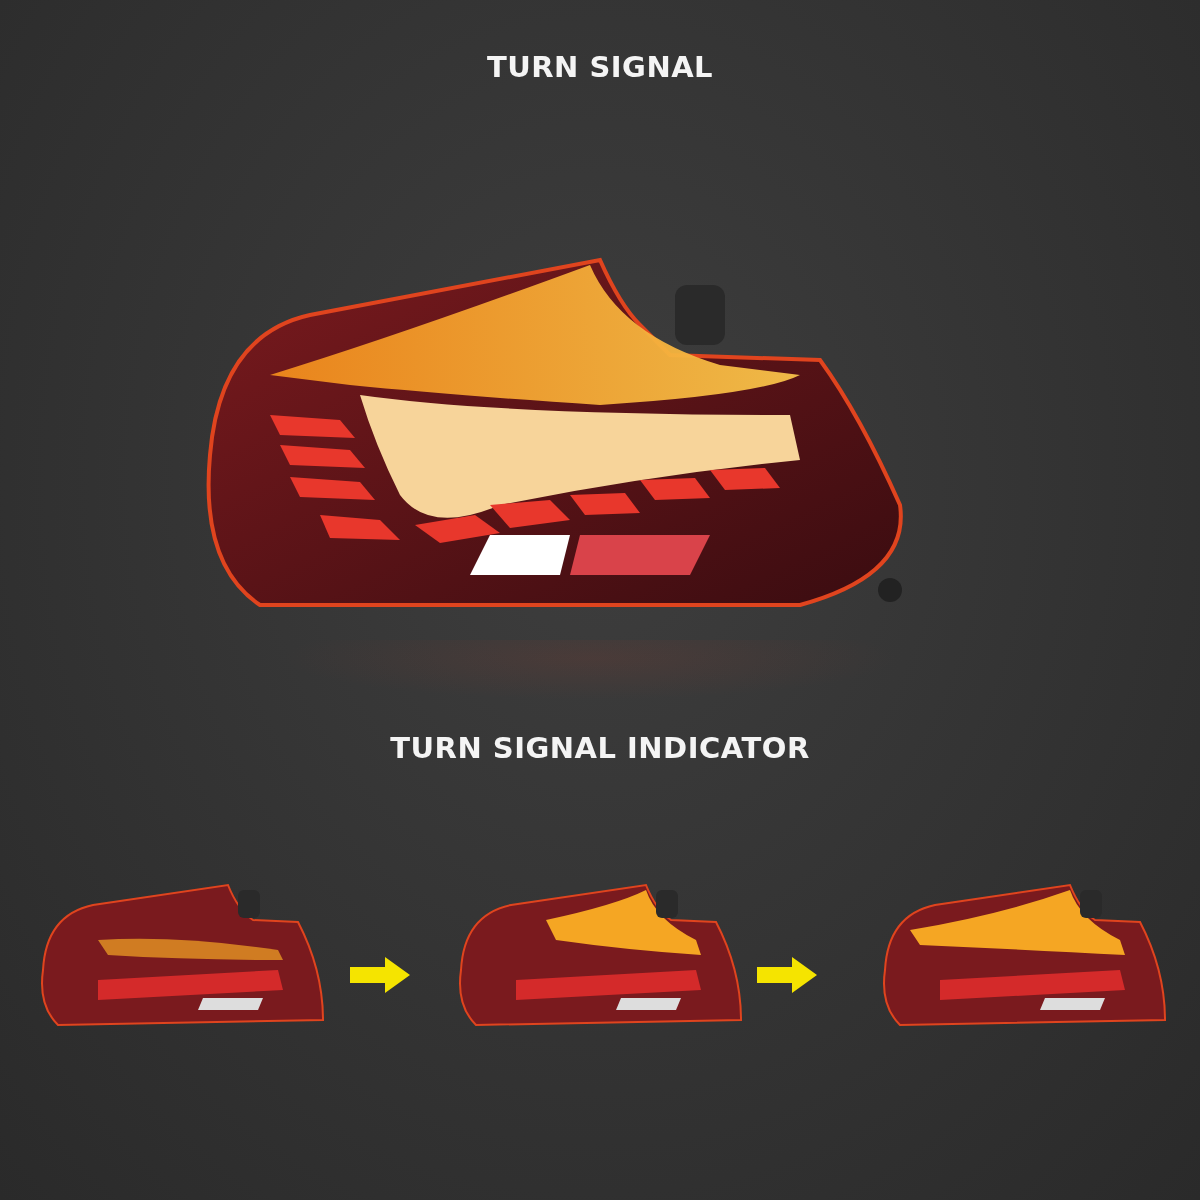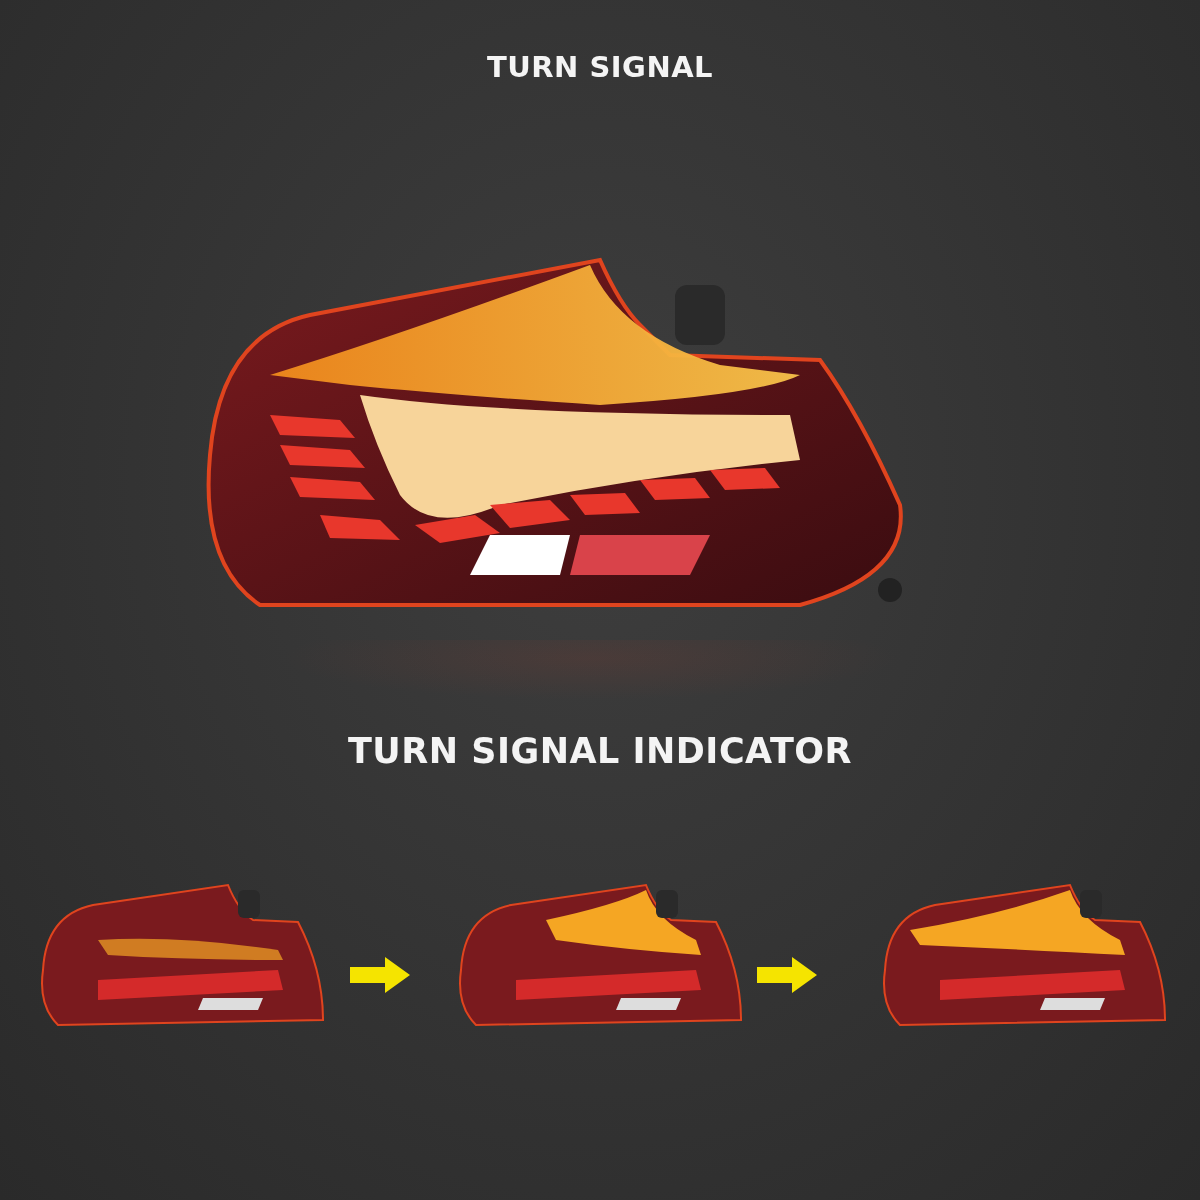--- a/index.html
+++ b/index.html
@@ -7,21 +7,21 @@
     width: 1200px; height: 1200px; overflow: hidden;
     background: radial-gradient(ellipse at 50% 40%, #3e3e3e 0%, #333333 55%, #2a2a2a 100%);
     font-family: "DejaVu Sans", sans-serif;
     position: relative;
   }
   .heading {
     position: absolute; left: 0; width: 1200px; text-align: center;
     color: #f4f4f4; font-weight: bold; letter-spacing: 0.5px;
   }
   #h1 { top: 50px; font-size: 29px; }
-  #h2 { top: 731px; font-size: 35px; }
+  #h2 { top: 731px; font-size: 29px; }
   .lamp { position: absolute; }
   #main-lamp { left: 200px; top: 245px; width: 760px; height: 400px; }
   #reflection { position: absolute; left: 280px; top: 640px; width: 620px; height: 60px;
     background: radial-gradient(ellipse at 50% 30%, rgba(120,60,50,0.25), rgba(0,0,0,0) 70%); }
   .small { width: 300px; height: 160px; top: 880px; }
   #s1 { left: 38px; } #s2 { left: 456px; } #s3 { left: 880px; }
   .arrow { position: absolute; top: 955px; width: 70px; height: 40px; }
   #a1 { left: 345px; } #a2 { left: 752px; }
 </style>
 </head>

